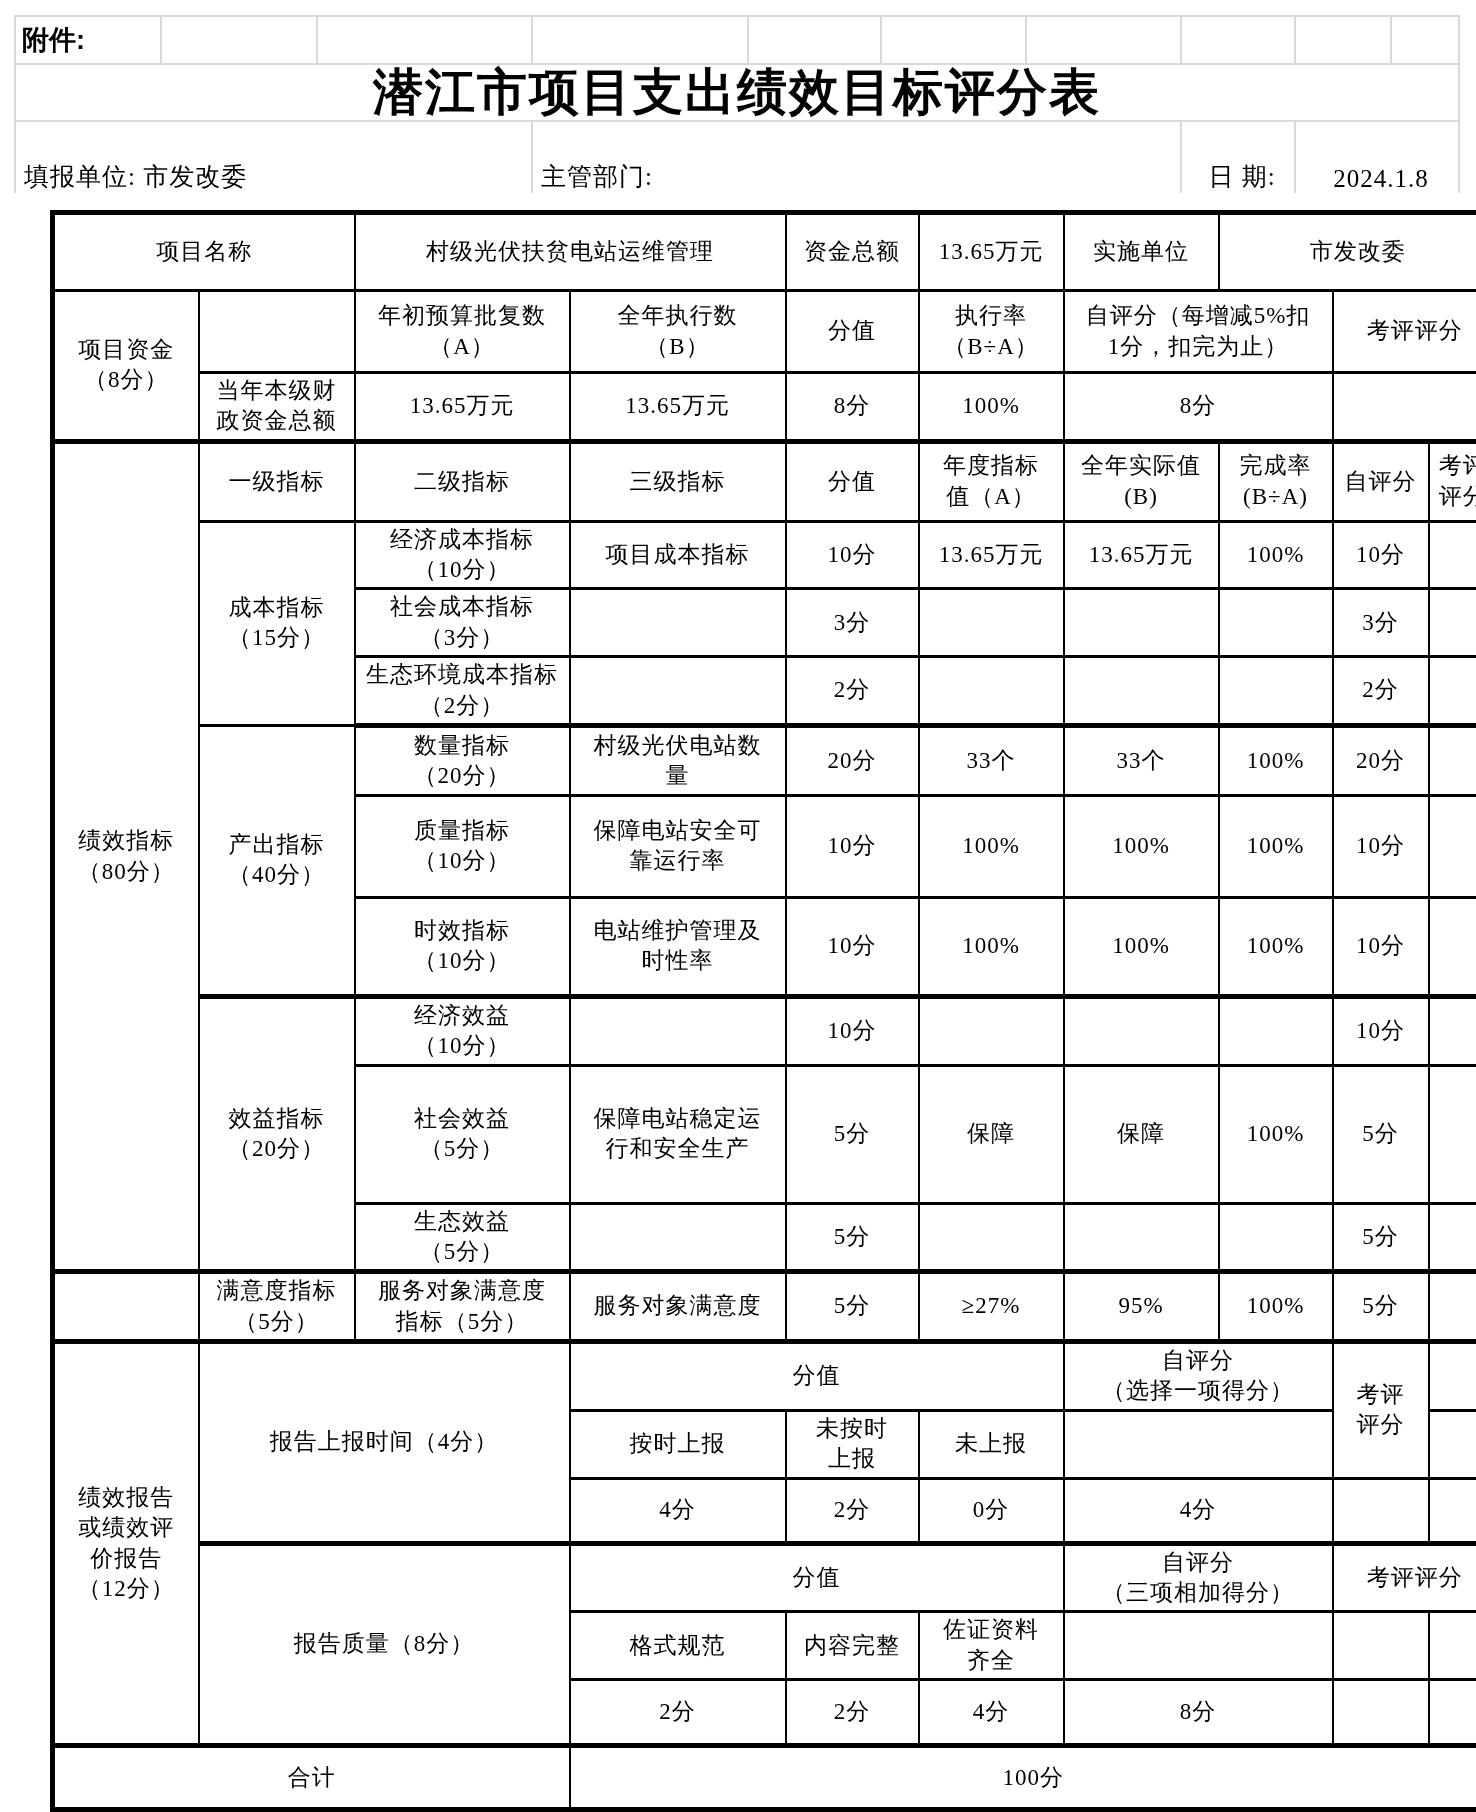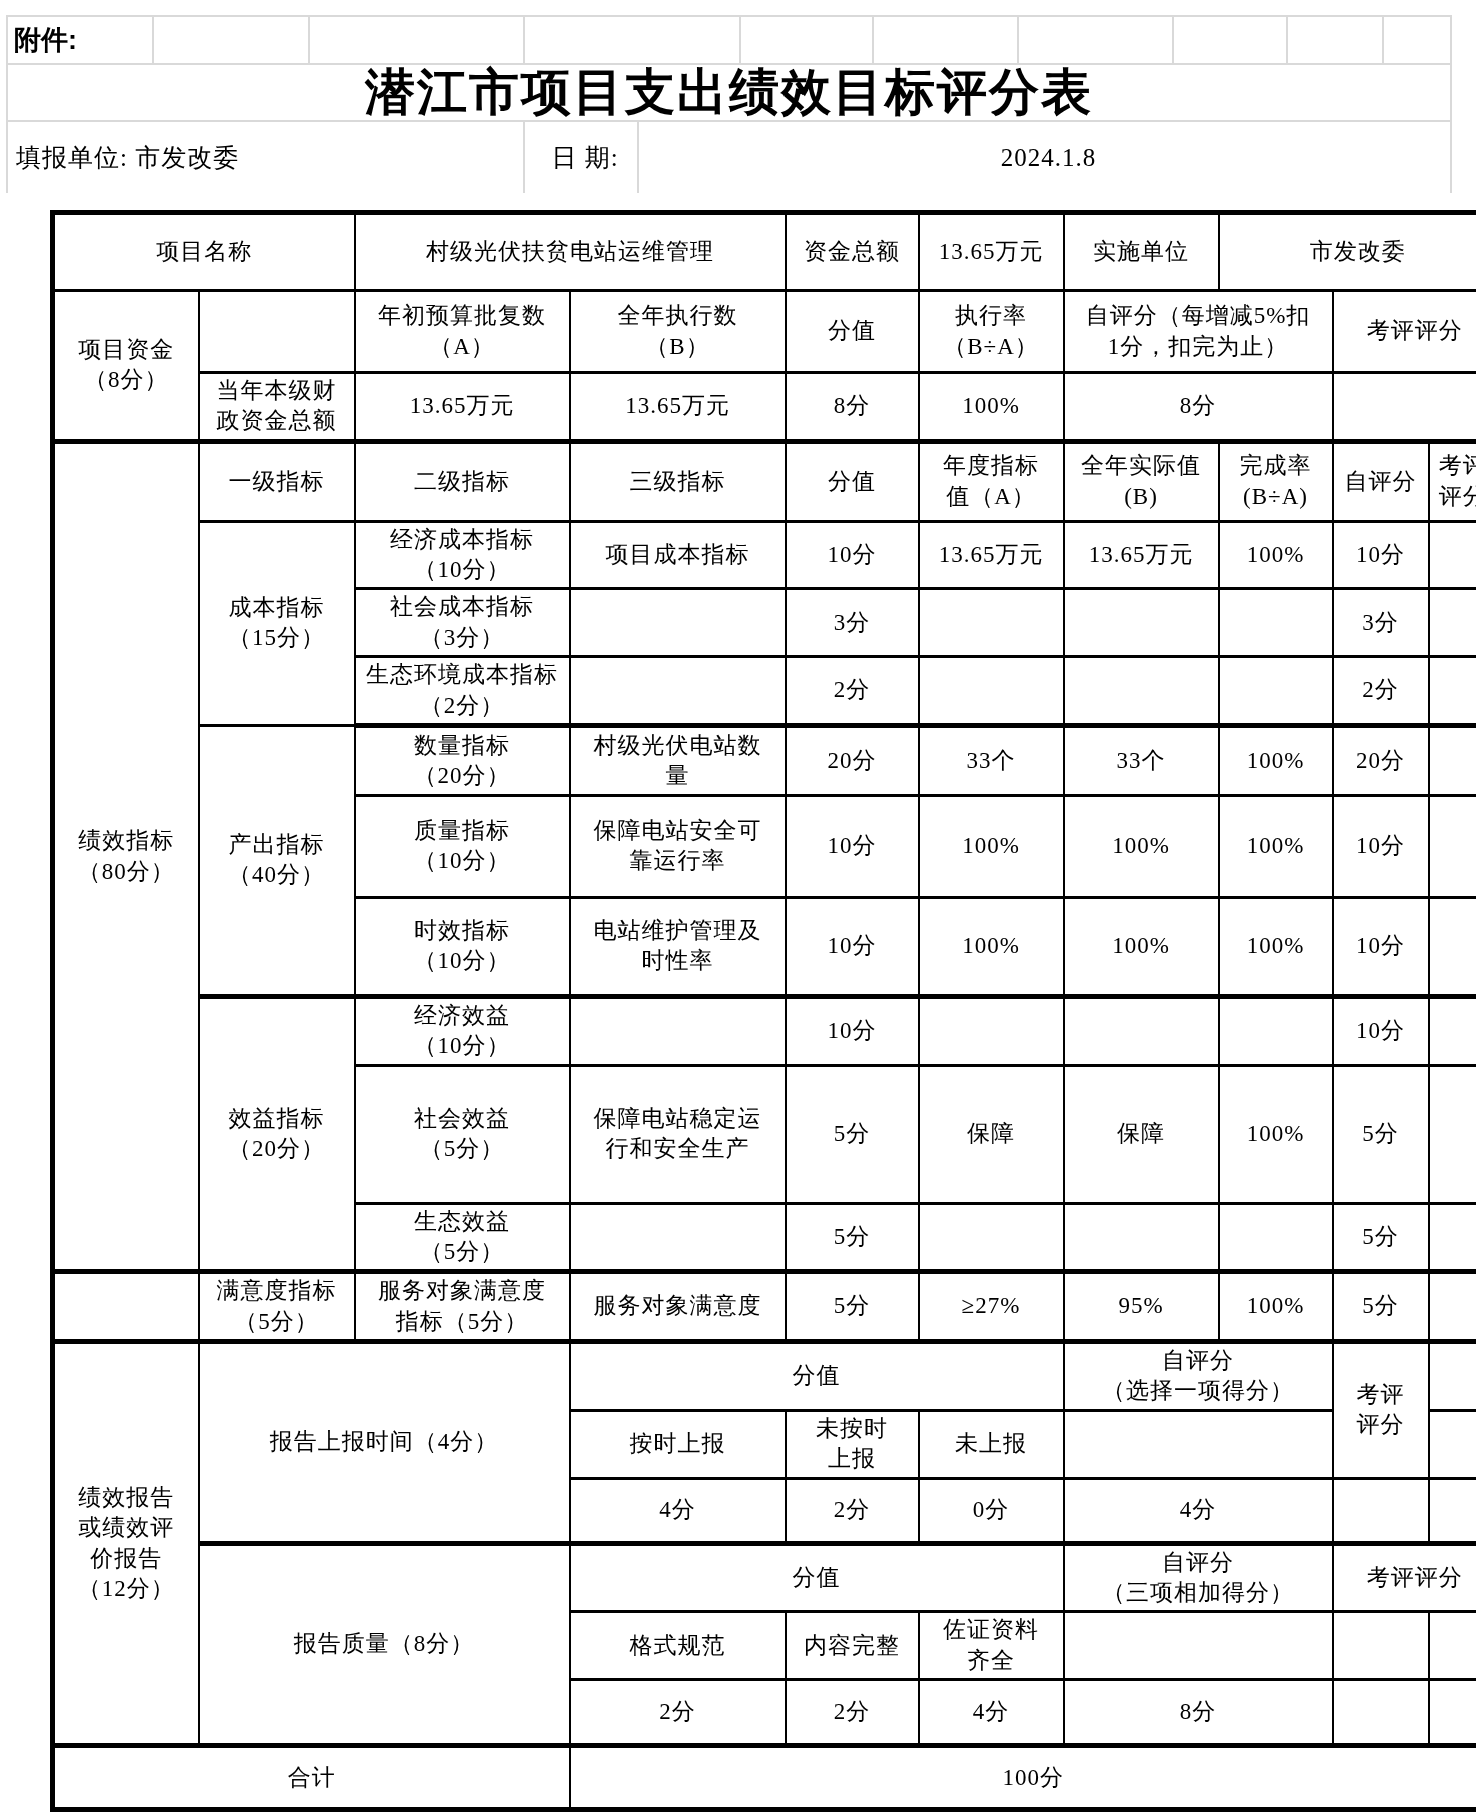--- a/index.html
+++ b/index.html
@@ -2,30 +2,30 @@
 <html><head>
 <meta charset="utf-8">
 <style>
   html,body{margin:0;padding:0;}
   body{
     width:1476px;height:1812px;position:relative;background:#ffffff;color:#000;
     font-family:"Liberation Serif","DejaVu Serif",serif;
   }
   
   .topgrid{
-    position:absolute;left:6px;top:15px;width:1446px;box-sizing:border-box;
+    position:absolute;left:14px;top:15px;width:1446px;box-sizing:border-box;
     border:2px solid #d9d9d9;border-bottom:none;
   }
   .g-row{display:flex;box-sizing:border-box;}
   .g-r1{height:48px;border-bottom:2px solid #d9d9d9;}
   .g-r1 .g-cell{box-sizing:border-box;border-right:2px solid #d9d9d9;height:100%;}
   .g-r1 .g-cell:last-child{border-right:none;}
   .g-title{height:57px;border-bottom:2px solid #d9d9d9;align-items:center;justify-content:center;}
   .g-info{height:71px;}
-  .g-info .g-cell{box-sizing:border-box;border-right:2px solid #d9d9d9;height:100%;display:flex;align-items:center;padding-left:8px;}
+  .g-info .g-cell{box-sizing:border-box;border-right:2px solid #d9d9d9;height:100%;display:flex;align-items:flex-end;padding-left:8px;}
   .g-info .g-cell:last-child{border-right:none;}
   .attach{
     font-family:"Liberation Sans","DejaVu Sans",sans-serif;
     font-weight:bold;font-size:27px;padding-left:6px;line-height:46px;white-space:nowrap;
   }
   .sheet-title{
     font-size:50px;font-weight:bold;letter-spacing:2px;margin:0;text-align:center;width:100%;
     font-family:"Liberation Serif","DejaVu Serif",serif;
   }
   .info-text{font-size:25px;letter-spacing:1px;white-space:pre;}
@@ -65,20 +65,23 @@
     <div class="g-cell" style="width:96px"></div>
     <div class="g-cell" style="flex:1"></div>
   </div>
   <div class="g-row g-title">
     <h1 class="sheet-title">潜江市项目支出绩效目标评分表</h1>
   </div>
   <div class="g-row g-info">
     <div class="g-cell pad-l" style="width:517px">
       <span class="info-text">填报单位: 市发改委</span>
     </div>
+    <div class="g-cell dept-pad" style="width:649px">
+      <span class="info-text">主管部门:</span>
+    </div>
     <div class="g-cell center-cell" style="width:114px">
       <span class="info-text">日 期:</span>
     </div>
     <div class="g-cell center-cell" style="flex:1">
       <span class="info-text">2024.1.8</span>
     </div>
   </div>
 </div>
 
 <table class="main">

